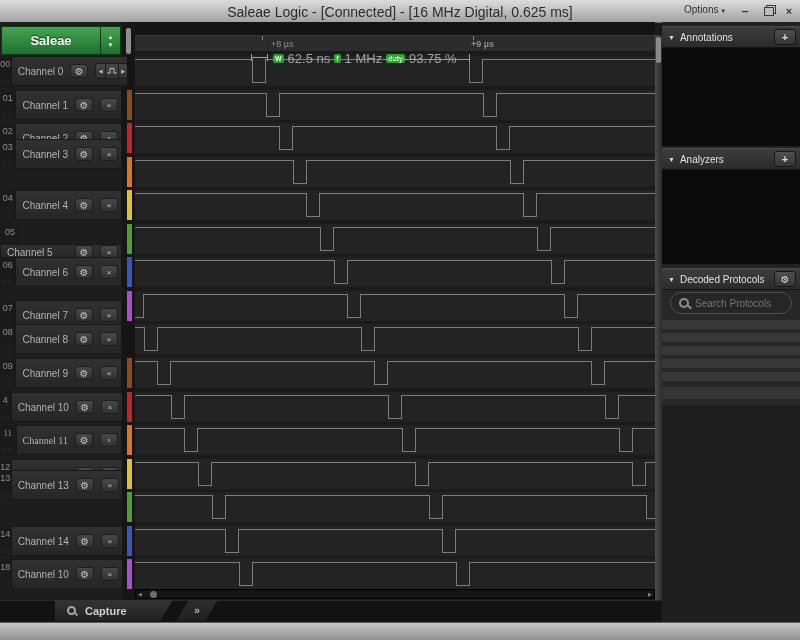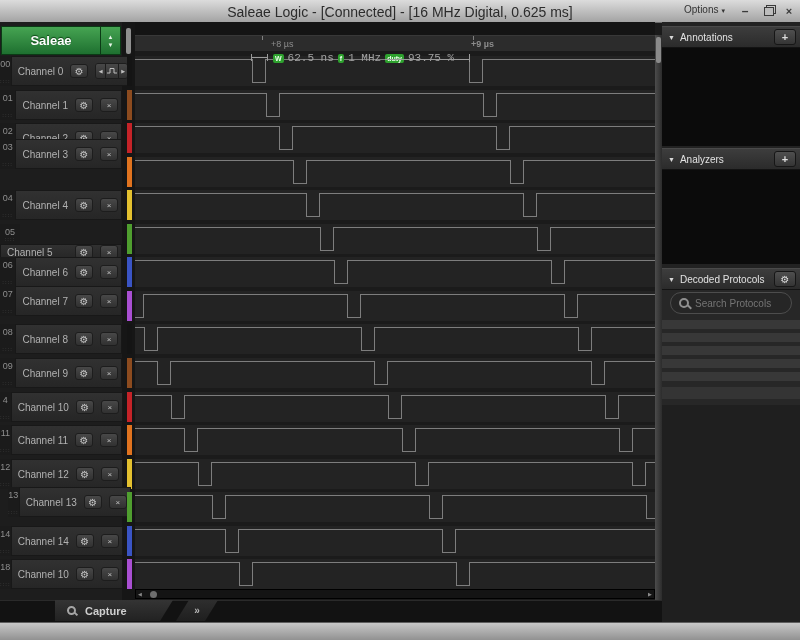--- a/index.html
+++ b/index.html
@@ -66,21 +66,21 @@
   
   .wave-row{position:absolute;left:135px;width:520px;height:30px;background:#232323;}
   .wave-row svg{display:block;}
 
   
   .measure{position:absolute;left:135px;top:52px;width:520px;height:12px;z-index:6;pointer-events:none;}
   .m-marker{position:absolute;top:2px;height:7px;border-left:1px solid #9a9a9a;border-right:1px solid #9a9a9a;}
   .m-marker span{position:absolute;left:0;right:0;top:3px;height:1px;background:#9a9a9a;}
   .m-badges{position:absolute;top:0;height:12px;display:flex;align-items:center;gap:4px;}
   .m-badge{background:#2ea12e;color:#eaffea;font-size:7px;font-weight:bold;padding:0 2px;border-radius:2px;line-height:9px;}
-  .m-val{font-size:11px;color:#a2a2a2;white-space:nowrap;font-family:Liberation Mono, monospace;}
+  .m-val{font-size:13px;color:#a2a2a2;white-space:nowrap;}
   .m-line{position:absolute;top:7px;height:1px;background:#9a9a9a;}
   .m-endtick{position:absolute;top:2px;width:1px;height:8px;background:#9a9a9a;}
 
   
   .hscroll{position:absolute;left:135px;top:589px;width:520px;height:10px;background:#141414;
     border:1px solid #000;box-sizing:border-box;z-index:7;}
   .hs-arrow{position:absolute;top:1px;width:8px;height:6px;color:#8a8a8a;font-size:5px;line-height:6px;
     text-align:center;background:none;border:none;padding:0;}
   .hs-arrow.left{left:0;} .hs-arrow.right{right:0;}
   .hs-thumb{position:absolute;left:14px;top:1px;width:7px;height:7px;border-radius:50%;background:#6e6e6e;}
@@ -349,21 +349,21 @@
         <button class="mini-btn gear">⚙</button>
         <button class="mini-btn">×</button>
       </div>
     </div>
     <div class="strip-seg" style="top: 257px; background: rgb(58, 84, 196);"></div>
     <div class="wave-row" style="top: 257px;">
       <svg width="520" height="30" shape-rendering="crispEdges">
         <path d="M0 3.5 H199 V26.5 H212 V3.5 H416 V26.5 H429 V3.5 H520" fill="none" stroke="#7d7d7d" stroke-width="1"></path>
       </svg>
     </div>
-    <div class="ch-row" style="top: 286px;">
+    <div class="ch-row" style="top: 300px;">
       <div class="ch-num-col">
         <div class="ch-num">07</div>
         <div class="ch-dots">::::</div>
       </div>
       <div class="ch-label-area">
         <span class="ch-name">Channel 7</span>
         <button class="mini-btn gear">⚙</button>
         <button class="mini-btn">×</button>
       </div>
     </div>
@@ -417,21 +417,21 @@
         <button class="mini-btn gear">⚙</button>
         <button class="mini-btn">×</button>
       </div>
     </div>
     <div class="strip-seg" style="top: 392px; background: rgb(196, 35, 40);"></div>
     <div class="wave-row" style="top: 392px;">
       <svg width="520" height="30" shape-rendering="crispEdges">
         <path d="M0 3.5 H36 V26.5 H49 V3.5 H253 V26.5 H266 V3.5 H470 V26.5 H483 V3.5 H520" fill="none" stroke="#7d7d7d" stroke-width="1"></path>
       </svg>
     </div>
-    <div class="ch-row" style="top: 425px;">
+    <div class="ch-row" style="top: 425px; font-family: Liberation Serif, serif;">
       <div class="ch-num-col">
         <div class="ch-num">11</div>
         <div class="ch-dots">::::</div>
       </div>
       <div class="ch-label-area">
         <span class="ch-name">Channel 11</span>
         <button class="mini-btn gear">⚙</button>
         <button class="mini-btn">×</button>
       </div>
     </div>
@@ -451,21 +451,21 @@
         <button class="mini-btn gear">⚙</button>
         <button class="mini-btn">×</button>
       </div>
     </div>
     <div class="strip-seg" style="top: 459px; background: rgb(227, 192, 47);"></div>
     <div class="wave-row" style="top: 459px;">
       <svg width="520" height="30" shape-rendering="crispEdges">
         <path d="M0 3.5 H63 V26.5 H76 V3.5 H280 V26.5 H293 V3.5 H497 V26.5 H510 V3.5 H520" fill="none" stroke="#7d7d7d" stroke-width="1"></path>
       </svg>
     </div>
-    <div class="ch-row" style="top: 487px; padding-left: 8px;">
+    <div class="ch-row" style="top: 470px;">
       <div class="ch-num-col">
         <div class="ch-num">13</div>
         <div class="ch-dots">::::</div>
       </div>
       <div class="ch-label-area">
         <span class="ch-name">Channel 13</span>
         <button class="mini-btn gear">⚙</button>
         <button class="mini-btn">×</button>
       </div>
     </div>

